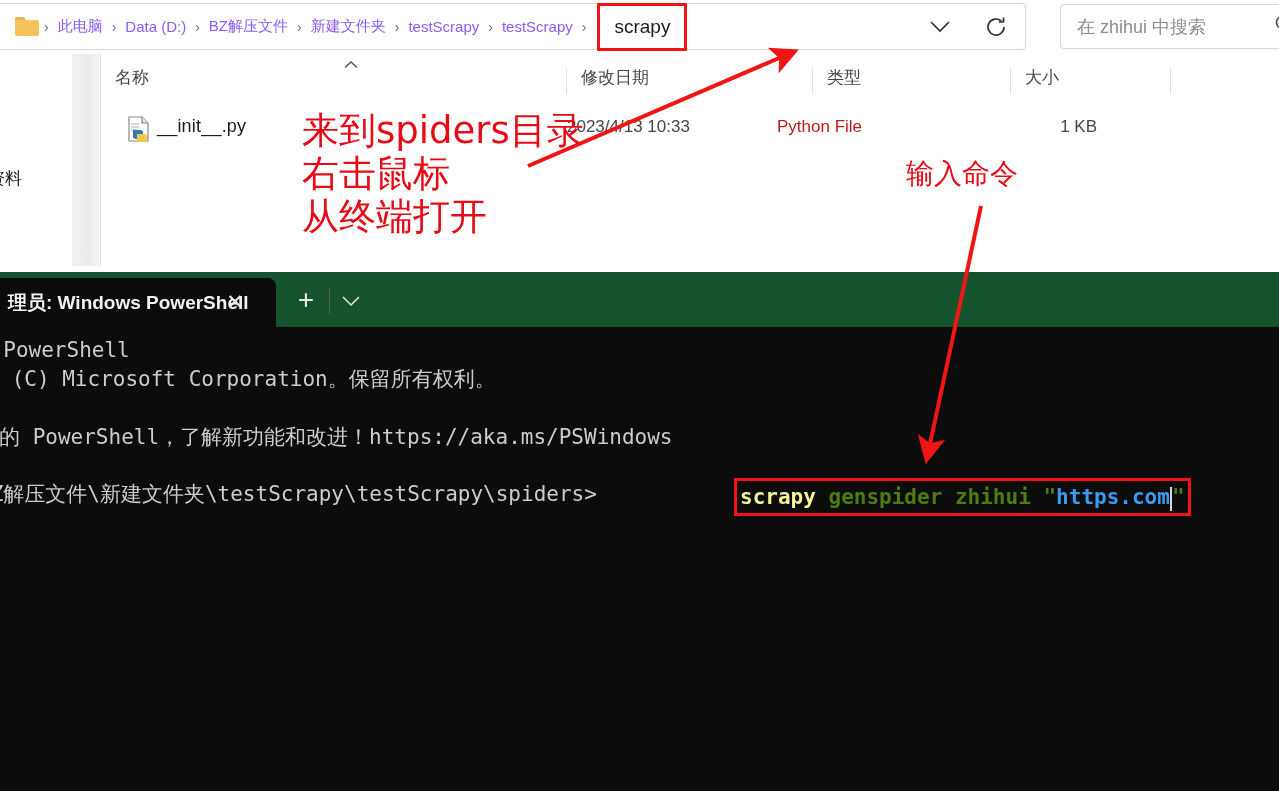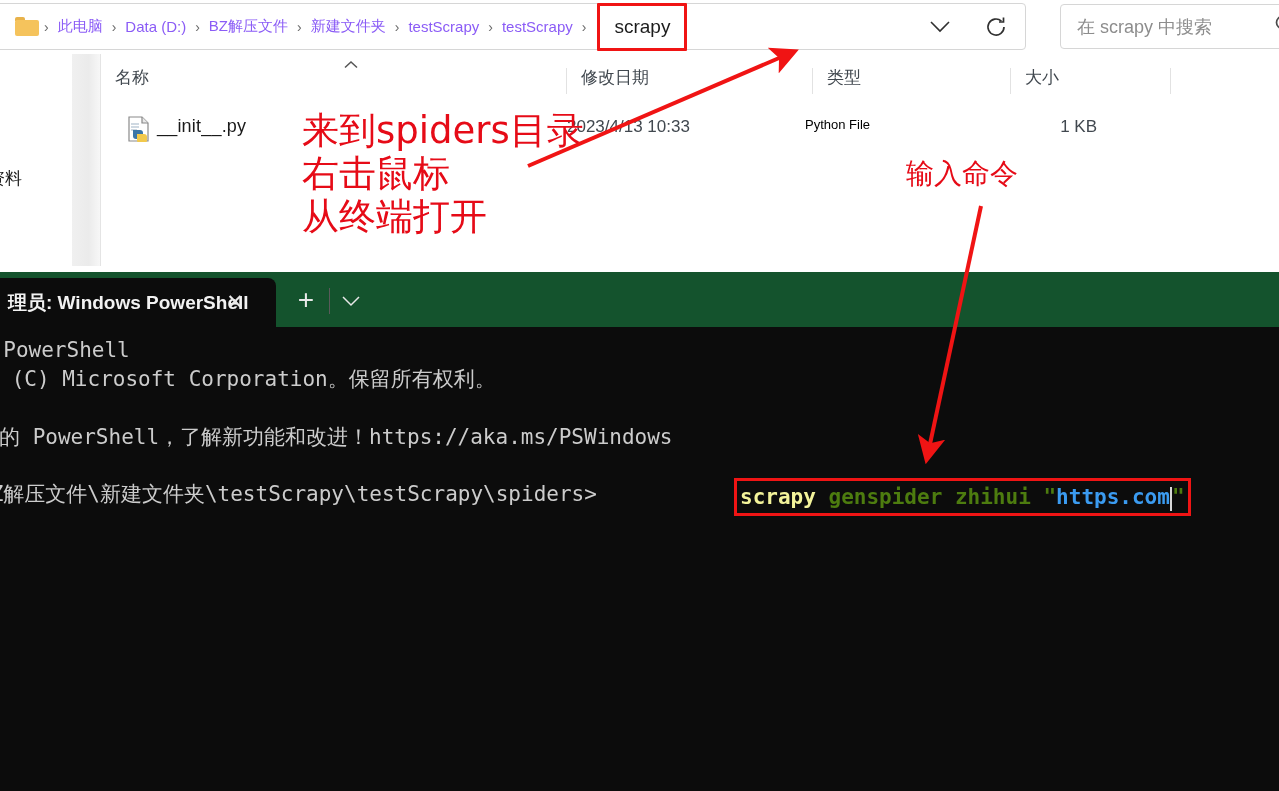--- a/index.html
+++ b/index.html
@@ -209,23 +209,23 @@
     letter-spacing: .2px;
   }
   .file-date {
     position: absolute;
     left: 466px; top: 3px;
     font-size: 17px;
     color: #41484f;
   }
   .file-type {
     position: absolute;
-    left: 704px; top: 3px;
-    font-size: 13px;
-    color: #000000;
+    left: 676px; top: 3px;
+    font-size: 17px;
+    color: #b91c1c;
   }
   .file-size {
     position: absolute;
     left: 930px; top: 3px;
     width: 66px;
     text-align: right;
     font-size: 17px;
     color: #41484f;
   }
 
@@ -399,21 +399,21 @@
         <div class="icon-btn">
           <svg width="24" height="24" viewBox="0 0 24 24">
             <path d="M20 12a8 8 0 1 1-2.6-5.9" fill="none" stroke="currentColor" stroke-width="1.7"></path>
             <path d="M19.5 2.5 L19.5 7 L15 7" fill="none" stroke="currentColor" stroke-width="1.7"></path>
           </svg>
         </div>
       </div>
     </div>
 
     <div class="searchbox">
-      <span class="ph">在 scrapy 中搜索</span>
+      <span class="ph">在 zhihui 中搜索</span>
       <span class="mag">
         <svg width="22" height="22" viewBox="0 0 22 22">
           <circle cx="9.5" cy="8.5" r="6" fill="none" stroke="currentColor" stroke-width="1.7"></circle>
           <path d="M14 13.5 L20 20.5" stroke="currentColor" stroke-width="1.7" fill="none"></path>
         </svg>
       </span>
     </div>
   </div>
 
   <div class="explorer-body">

